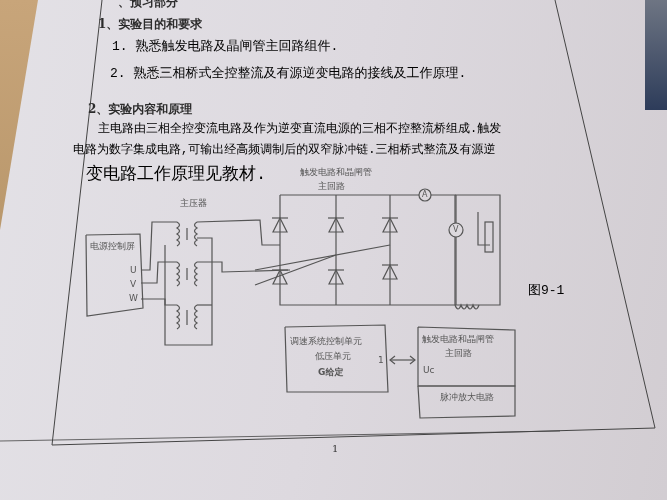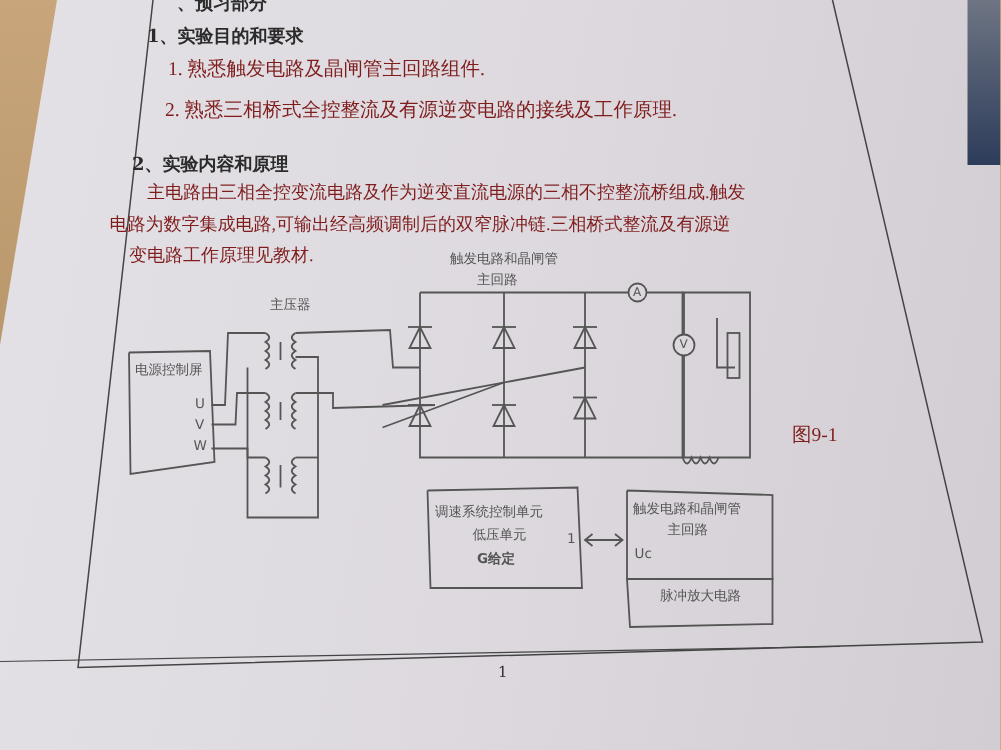--- a/index.html
+++ b/index.html
@@ -13,21 +13,21 @@
     .paper {
       position:absolute; left:0; top:0; width:667px; height:500px;
       background:linear-gradient(100deg,#e3e1e6 0%,#ddd9df 50%,#d2cdd2 100%);
       clip-path:polygon(38px 0,667px 0,667px 500px,0 500px,0 230px);
     }
     .topright { position:absolute; right:0; top:0; width:22px; height:110px;
       background:linear-gradient(180deg,#6e7583,#2d3c5a); }
     svg.frame { position:absolute; left:0; top:0; }
     .txt { position:absolute; color:#3a3a3a; white-space:nowrap; }
     .printed { font-family:"DejaVu Serif", serif; font-weight:bold; font-size:12px; color:#2b2b2b; }
-    .hand { font-family:Liberation Serif, serif; color:#7f1d1d; font-size:13px; }
+    .hand { font-family:Liberation Mono, monospace; color:#000000; font-size:13px; }
     .hand-sm { font-family:"DejaVu Sans", sans-serif; color:#555; font-size:9px; }
     .pg { font-size:10px; color:#333; }
   </style>
 </head>
 <body>
 
 <div class="desk"></div>
 <div class="paper"></div>
 <div class="topright"></div>
 
@@ -99,21 +99,21 @@
 </svg>
 
 <div class="txt printed" style="left:118px;top:-6px;">、预习部分</div>
 <div class="txt printed" style="left:98px;top:16px;">1、实验目的和要求</div>
 <div class="txt hand" style="left:112px;top:37px;">1. 熟悉触发电路及晶闸管主回路组件.</div>
 <div class="txt hand" style="left:110px;top:64px;">2. 熟悉三相桥式全控整流及有源逆变电路的接线及工作原理.</div>
 
 <div class="txt printed" style="left:88px;top:101px;">2、实验内容和原理</div>
 <div class="txt hand" style="left:98px;top:120px;font-size:12px;">主电路由三相全控变流电路及作为逆变直流电源的三相不控整流桥组成.触发</div>
 <div class="txt hand" style="left:73px;top:141px;font-size:12px;">电路为数字集成电路,可输出经高频调制后的双窄脉冲链.三相桥式整流及有源逆</div>
-<div class="txt hand" style="left:86px;top:162px;font-size:12px;">变电路工作原理见教材.</div>
+<div class="txt hand" style="left:86px;top:162px;font-size:17px;">变电路工作原理见教材.</div>
 
 <div class="txt hand-sm" style="left:300px;top:166px;">触发电路和晶闸管</div>
 <div class="txt hand-sm" style="left:318px;top:180px;">主回路</div>
 <div class="txt hand-sm" style="left:180px;top:197px;">主压器</div>
 <div class="txt hand-sm" style="left:90px;top:240px;">电源控制屏</div>
 <div class="txt hand-sm" style="left:130px;top:265px;">U</div>
 <div class="txt hand-sm" style="left:130px;top:279px;">V</div>
 <div class="txt hand-sm" style="left:129px;top:293px;">W</div>
 <div class="txt hand-sm" style="left:422px;top:190px;font-size:8px;">A</div>
 <div class="txt hand-sm" style="left:453px;top:225px;font-size:8px;">V</div>

